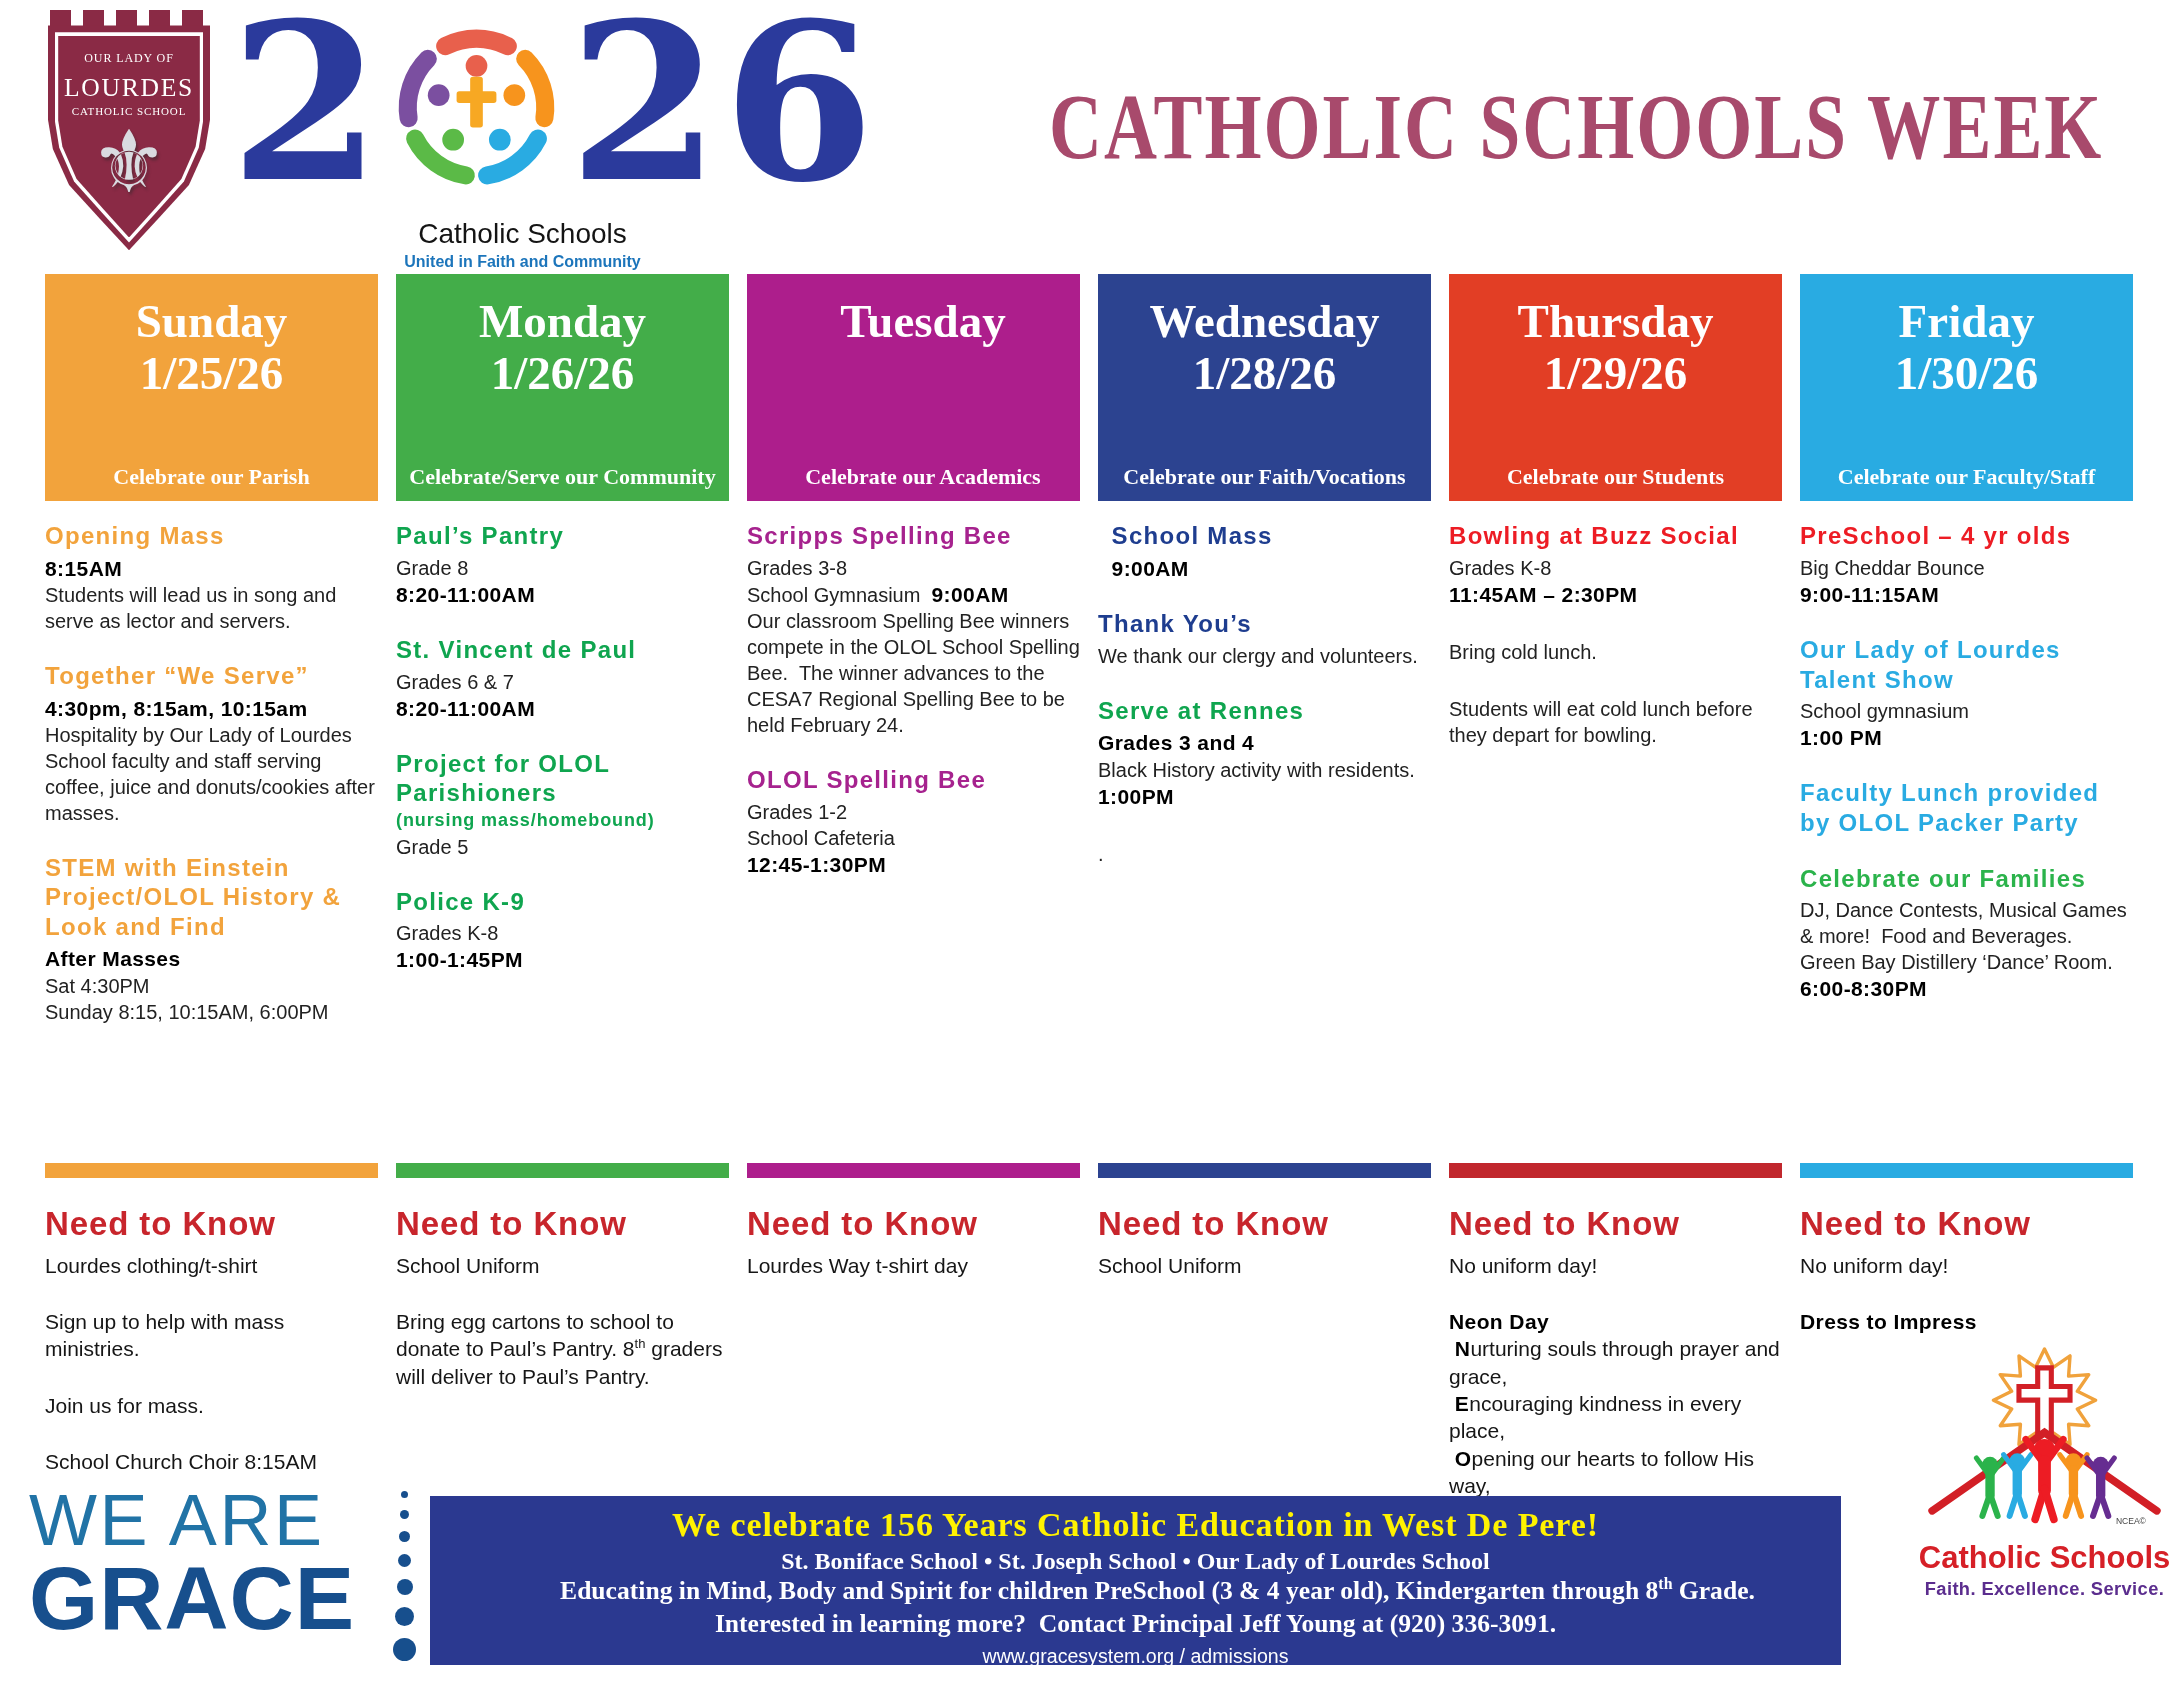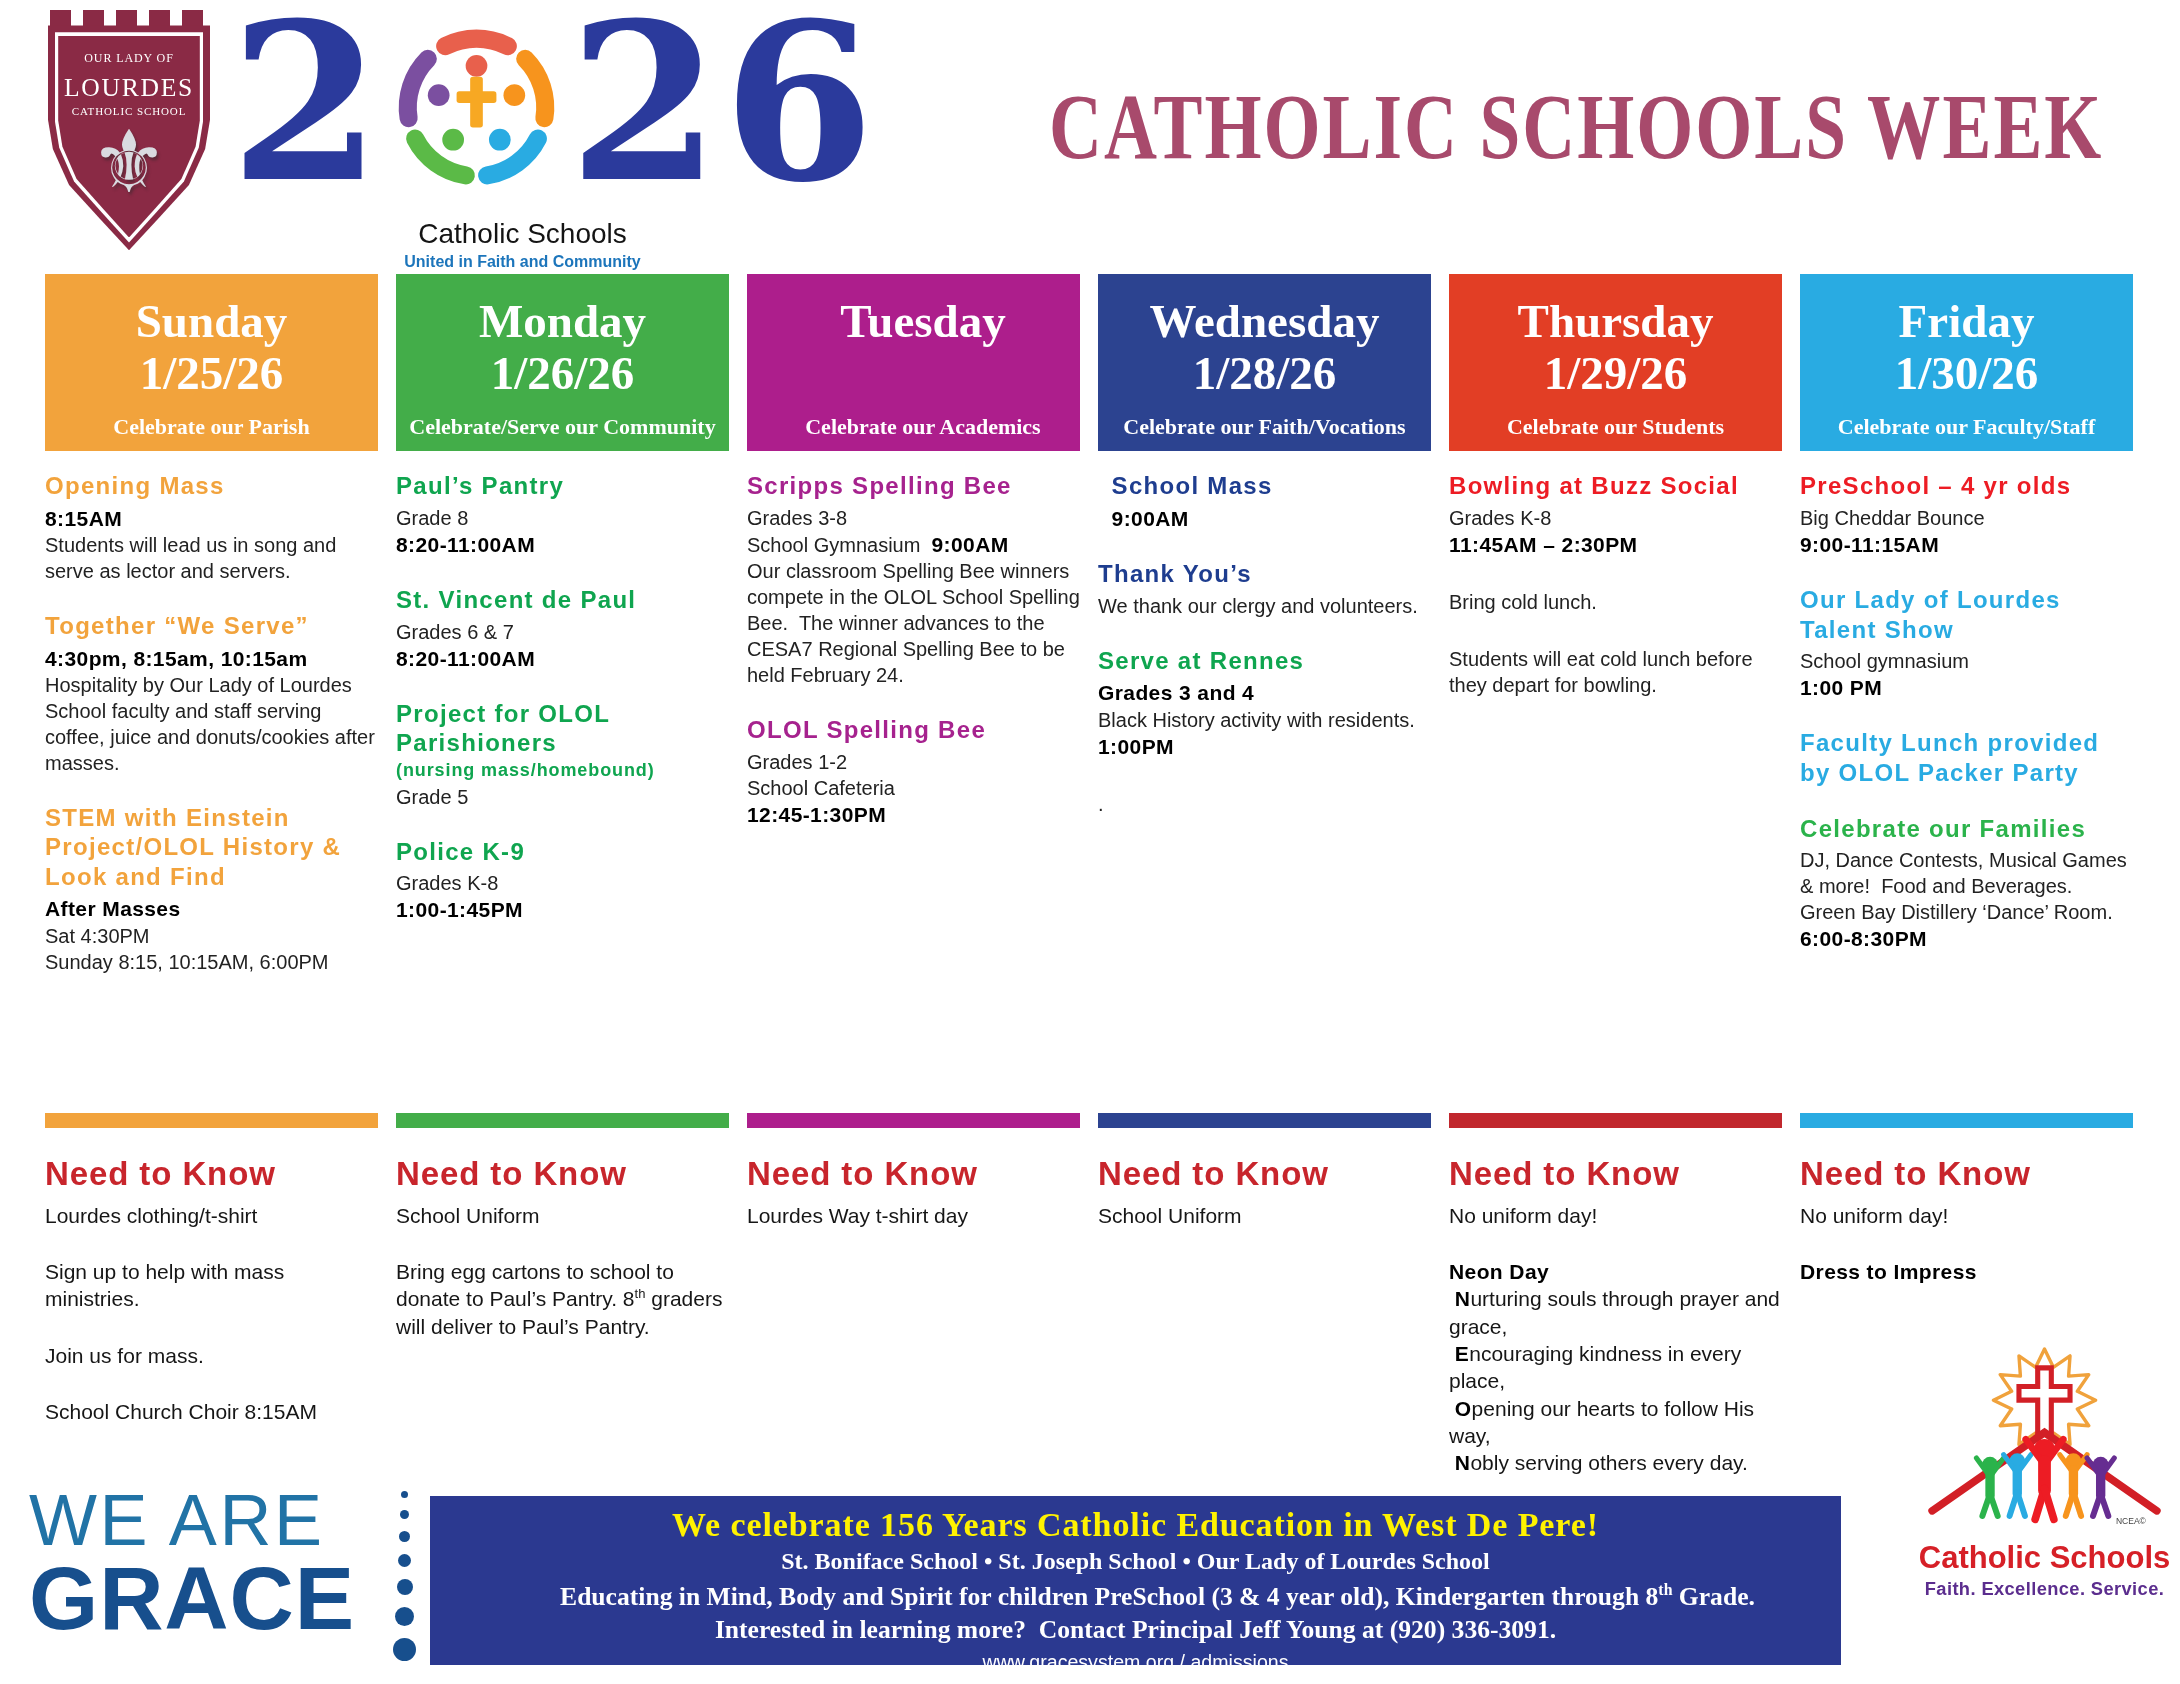--- a/index.html
+++ b/index.html
@@ -31,21 +31,21 @@
   .ys2{font-size:16px;font-weight:bold;color:#1C75BB;margin-top:2.6px;}
 
   .title{position:absolute;left:1049px;top:72px;margin:0;font-family:"Liberation Serif",serif;
     font-weight:bold;font-size:94px;letter-spacing:2.6px;color:#A84A6C;white-space:nowrap;
     transform:scaleX(0.78);transform-origin:left top;}
 
   
   .grid{position:absolute;left:45px;top:274px;width:2088px;display:grid;
     grid-template-columns:repeat(6,1fr);column-gap:18px;}
   .day-column{display:flex;flex-direction:column;}
-  .col-header{height:177px;box-sizing:border-box;padding:22px 5.1px 0 5.1px;color:#fff;text-align:center;
+  .col-header{height:227px;box-sizing:border-box;padding:22px 5.1px 0 5.1px;color:#fff;text-align:center;
     font-family:"Liberation Serif",serif;font-weight:bold;display:flex;flex-direction:column;}
   .col-day{font-size:47px;line-height:1.1;}
   .col-date{font-size:47px;line-height:1.1;}
   .col-theme{font-size:22px;margin-top:auto;padding-bottom:11px;}
   .col-events{height:662px;box-sizing:border-box;padding-top:20.4px;overflow:hidden;}
   .event{margin-bottom:27px;}
   .event.indent{padding-left:13.6px;}
   .event-title{font-weight:bold;font-size:24px;letter-spacing:1.3px;line-height:1.22;margin-bottom:4.3px;}
   .event-sub{font-weight:bold;font-size:18px;letter-spacing:0.9px;margin:-1.7px 0 2.6px 0;}
   .event-line{font-size:20px;line-height:1.3;color:#222;}
@@ -68,21 +68,21 @@
   .dots i{display:block;border-radius:50%;background:#174F8D;}
   .d1{width:7.7px;height:7.7px;}.d2{width:9.4px;height:9.4px;}.d3{width:11px;height:11px;}
   .d4{width:13.6px;height:13.6px;}.d5{width:16px;height:16px;}.d6{width:19.6px;height:19.6px;}
   .d7{width:23px;height:23px;}
 
   .banner{position:absolute;left:430px;top:1496px;width:1411px;height:169px;background:#2B3990;
     box-sizing:border-box;padding-top:10.2px;text-align:center;color:#fff;
     font-family:"Liberation Serif",serif;font-weight:bold;}
   .banner-l1{font-size:34px;letter-spacing:0.9px;color:#FFF200;}
   .banner-l2{font-size:24px;margin-top:3.4px;}
-  .banner-l3{font-size:25.6px;margin-top:6px;padding-left:44px;}
+  .banner-l3{font-size:25.6px;padding-left:44px;}
   .banner-l4{font-size:25.6px;margin-top:3.4px;}
   .banner-l5{font-size:19.6px;margin-top:6px;font-family:"Liberation Sans",sans-serif;font-weight:normal;}
 
   .ncea{position:absolute;left:1908px;top:1344px;width:273px;text-align:center;}
   .ncea-title{font-size:31px;font-weight:bold;color:#D62027;margin-top:-6.8px;}
   .ncea-tag{font-size:18.3px;font-weight:bold;color:#5B2D8E;margin-top:1.7px;letter-spacing:0.4px;}
 </style>
 </head>
 <body>
 

